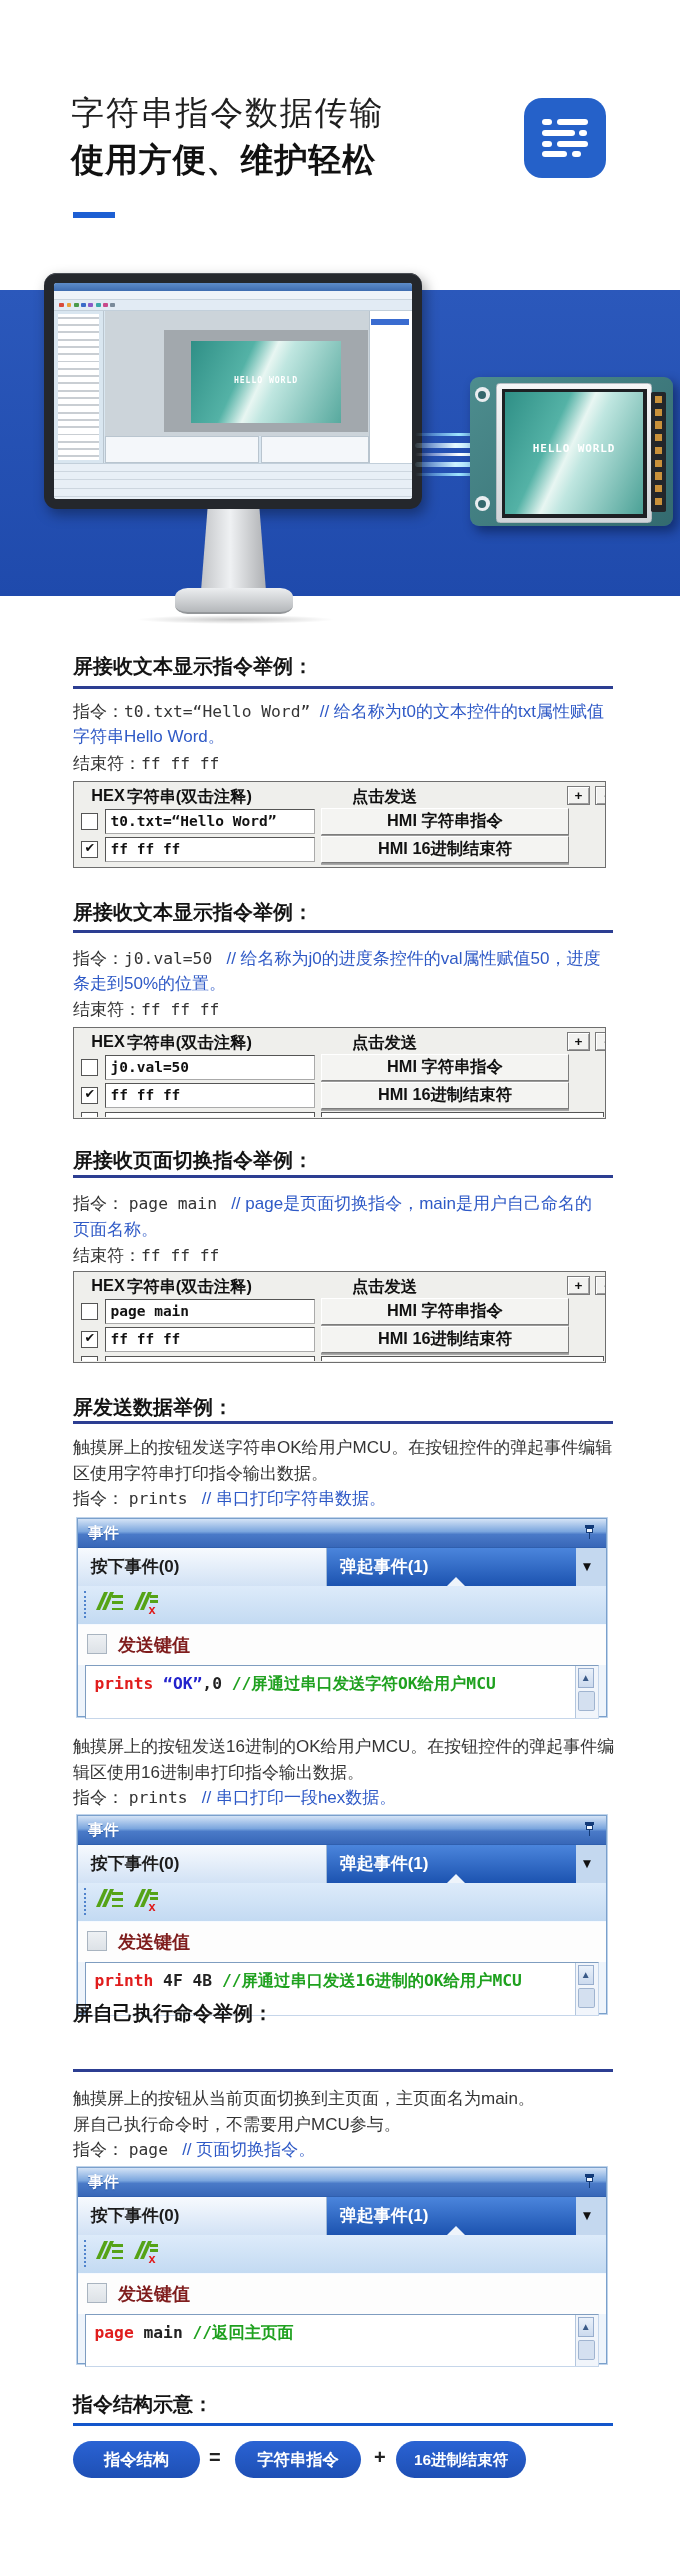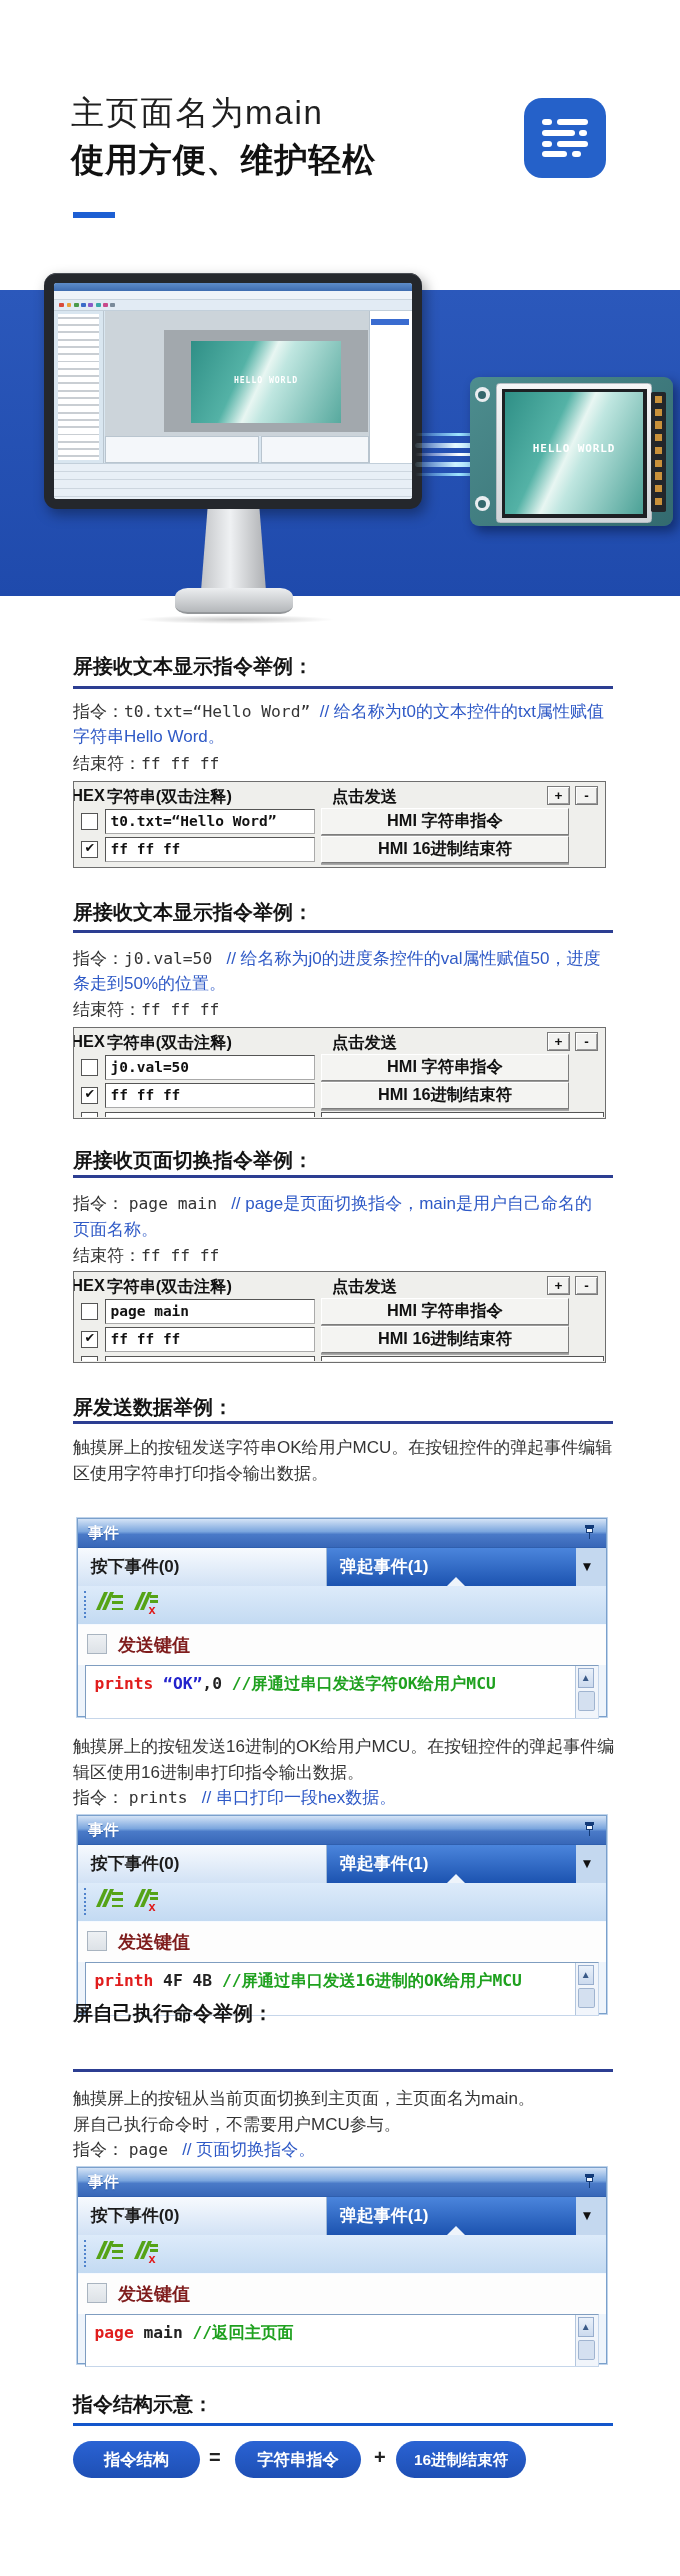--- a/index.html
+++ b/index.html
@@ -60,21 +60,21 @@
        background:repeating-linear-gradient(180deg,#c9913a 0 7.3px,#23262a 7.3px 12.7px);}
   
   .sec-h{font-size:20px;font-weight:800;color:#141414;left:73px;}
   .rule{left:73px;width:540px;height:2.7px;background:#2c3e92;}
   .rule.bright{background:#1356cb;}
   .body-line{left:73px;font-size:17px;color:#343434;white-space:nowrap;}
   .blue{color:#2e59c6;}
   .mono{font-family:"DejaVu Sans Mono","Liberation Mono",monospace;font-size:16.3px;}
   
   .stable{left:73px;width:533px;background:#efefec;border:1.8px solid #6e6e6e;box-sizing:border-box;overflow:hidden;}
-  .stable .hrow{position:relative;height:26px;}
+  .stable .hrow{position:relative;height:26px;margin-left:20px;}
   .st-hex{position:absolute;left:-2.7px;top:3.6px;font-size:16.3px;font-weight:800;color:#111;}
   .st-str{position:absolute;left:33px;top:3.6px;font-size:16.3px;font-weight:800;color:#111;}
   .st-send{position:absolute;left:258px;top:3.6px;font-size:16.3px;font-weight:800;color:#111;}
   .mini-btn{position:absolute;top:3.6px;width:23px;height:19px;background:#f2f2f0;border:0.9px solid #7a7a7a;
       box-shadow:inset 0.9px 0.9px 0 #fff,inset -0.9px -0.9px 0 #9a9a9a;font-size:13.6px;font-weight:bold;
       text-align:center;line-height:17px;color:#111;box-sizing:border-box;}
   .trow{position:relative;height:28px;}
   .cbx{position:absolute;left:7.3px;top:4.5px;width:17px;height:17px;background:#fff;border:1.8px solid #555;
       box-sizing:border-box;font-size:12.7px;font-weight:bold;color:#111;text-align:center;line-height:13.6px;}
   .tin{position:absolute;left:31px;top:0.9px;width:210px;height:25.4px;background:#fff;
@@ -129,21 +129,21 @@
   
   .pill{top:2441px;height:37px;background:linear-gradient(#2a63d4,#1e4fb4);border-radius:19px;
       color:#fff;font-size:16.3px;font-weight:800;text-align:center;line-height:37px;}
   .op{top:2446px;font-size:20px;font-weight:900;color:#222;}
 </style>
 </head>
 <body>
 
 <div class="page">
 
-  <div class="abs h-title1">主页面名为main</div>
+  <div class="abs h-title1">字符串指令数据传输</div>
   <div class="abs h-title2">使用方便、维护轻松</div>
   <div class="abs h-dash"></div>
   <div class="abs h-icon">
     <i style="left:18px;top:21px;width:10px;"></i>
       <i style="left:33px;top:21px;width:31px;"></i>
     <i style="left:18px;top:32px;width:33px;"></i>
       <i style="left:55px;top:32px;width:8.2px;"></i>
     <i style="left:18px;top:43px;width:10px;"></i>
       <i style="left:33px;top:43px;width:31px;"></i>
     <i style="left:18px;top:53px;width:25.4px;"></i>
@@ -298,20 +298,23 @@
       <i style="left:7.3px;width:17px;"></i>
         <i style="left:31px;width:210px;"></i>
         <i style="left:247px;width:283px;"></i>
     </div>
   </div>
 
   <div class="abs sec-h" style="top:1394px;">屏发送数据举例：</div>
   <div class="abs rule" style="top:1421px;"></div>
   <div class="abs body-line" style="top:1436px;">触摸屏上的按钮发送字符串OK给用户MCU。在按钮控件的弹起事件编辑</div>
   <div class="abs body-line" style="top:1462px;">区使用字符串打印指令输出数据。</div>
+  <div class="abs body-line" style="top:1487px;">
+    <span>指令： </span><span class="mono">prints</span><span>&nbsp;&nbsp;&nbsp;</span><span class="blue">// 串口打印字符串数据。</span>
+  </div>
 
   <div class="abs panel" style="top:1518px;height:199px;">
     <div class="p-title">
       <span class="tt">事件</span>
       <span class="pin">
           <i class="ph"></i>
           <i class="pb"></i>
           <i class="ps"></i>
         </span>
     </div>

